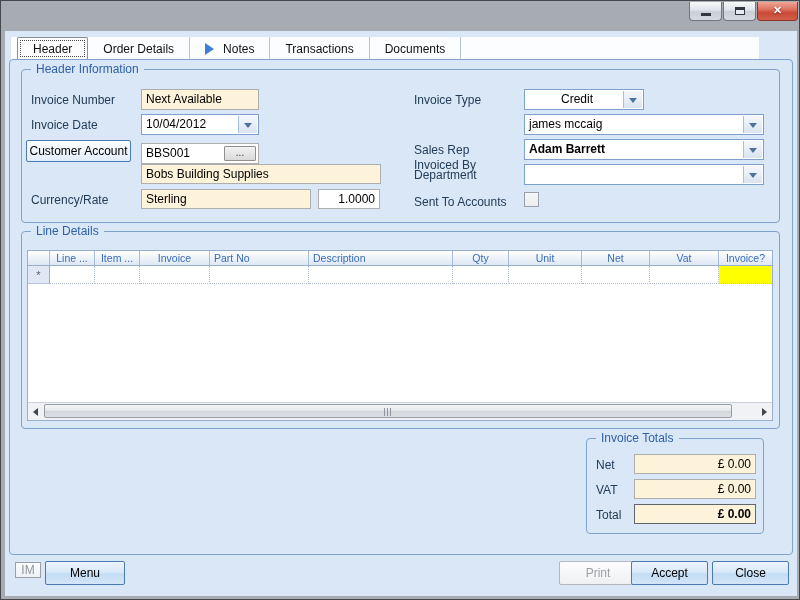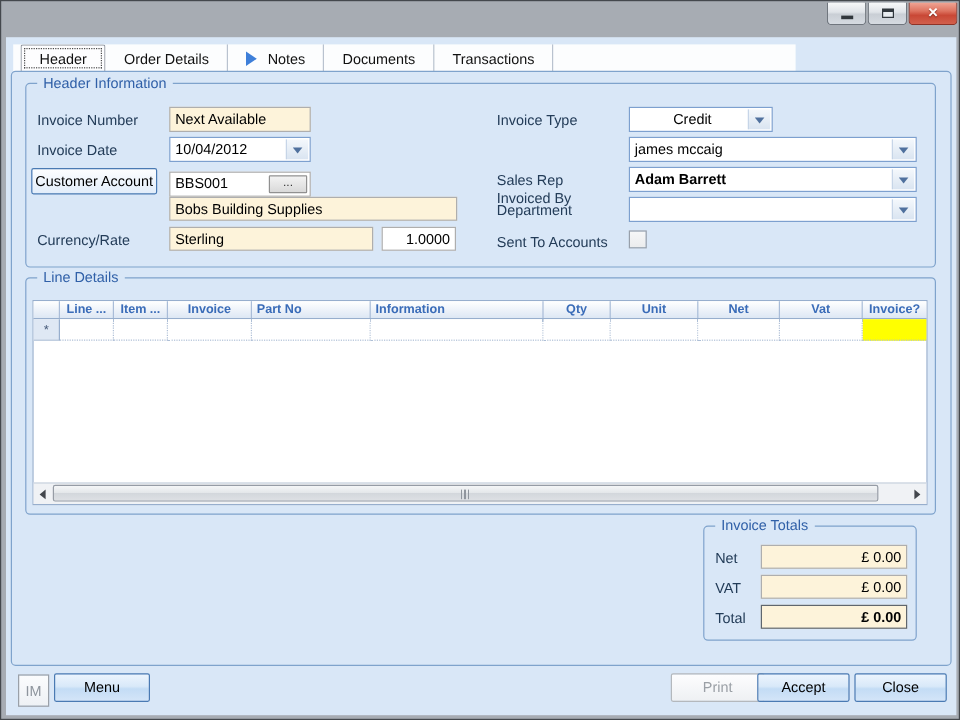--- a/index.html
+++ b/index.html
@@ -20,21 +20,21 @@
           border-radius:0 0 4px 4px;background:linear-gradient(180deg,#f8f9fa 0%,#dfe3e8 45%,#c9ced5 55%,#d6dbe1 100%);}
   .winbtn-min{left:688px;width:33px;}
   .winbtn-max{left:722px;width:33px;}
   .winbtn-close{left:756px;width:41px;background:linear-gradient(180deg,#f0a696 0%,#dd7360 40%,#c94836 60%,#d2604c 100%);border-color:#8e3327;}
   .glyph-min{position:absolute;left:11px;top:11px;width:10px;height:3px;background:#31373d;}
   .glyph-max{position:absolute;left:11px;top:5px;width:10px;height:8px;box-sizing:border-box;border:1px solid #31373d;border-top:3px solid #31373d;background:#e8ecf0;}
   .glyph-close{position:absolute;left:0;top:2px;width:100%;text-align:center;color:#fff;font-size:11px;font-weight:bold;text-shadow:0 1px 1px #7a2318;}
   
   .content{left:4px;top:30px;width:792px;height:565px;background:#d9e7f7;}
   
-  .tabstrip{left:10px;top:36px;width:652px;height:23px;background:#fcfdfe;display:flex;align-items:stretch;}
+  .tabstrip{left:10px;top:36px;width:748px;height:23px;background:#fcfdfe;display:flex;align-items:stretch;}
   .tab{display:flex;align-items:center;padding:0 15px;font-size:12px;color:#111;
        border-right:1px solid #b9c2cf;box-sizing:border-box;cursor:default;}
   .tab.selected{border:1px solid #8a909a;border-bottom:none;border-radius:2px 2px 0 0;background:#fdfdfe;
                 outline:1px dotted #4a4a4a;outline-offset:-4px;margin-left:6px;}
   .play-icon{width:0;height:0;border-left:9px solid #3e7fd9;border-top:6px solid transparent;border-bottom:6px solid transparent;margin-right:9px;}
   
   .panel{left:8px;top:58px;width:782px;height:494px;border:1px solid #7fa3cc;border-radius:4px;}
   .group{border:1px solid #7fa3cc;border-radius:4px;box-sizing:border-box;}
   .group-title{position:absolute;top:-8px;left:9px;background:#d9e7f7;padding:0 5px;font-size:12px;color:#3060a8;white-space:nowrap;}
   .lbl{font-size:12px;color:#233c58;white-space:nowrap;}
@@ -51,21 +51,21 @@
        display:flex;align-items:center;justify-content:center;cursor:default;}
   .btn-disabled{border:1px solid #b4b8bd;color:#9ba0a6;background:linear-gradient(180deg,#fdfdfe,#eef0f3);margin-left:11px;}
   .ellipsis-btn{position:absolute;right:2px;top:2px;width:32px;height:15px;box-sizing:border-box;
                 border:1px solid #909090;background:linear-gradient(180deg,#f3f3f3,#d9d9d9);
                 font-size:10px;color:#333;text-align:center;line-height:11px;border-radius:1px;}
   .checkbox{box-sizing:border-box;width:15px;height:15px;border:1px solid #98a0ab;background:linear-gradient(180deg,#f6f7f8,#ebeced);}
   
   .grid{left:26px;top:249px;width:746px;height:171px;box-sizing:border-box;border:1px solid #97aecd;background:#fff;}
   .grid-header{display:flex;height:14px;background:linear-gradient(180deg,#ffffff,#dde7f4);border-bottom:1px solid #97aecd;}
   .gh{box-sizing:border-box;border-right:1px solid #a9bcd8;font-size:10.5px;color:#3a6cb8;
-      display:flex;align-items:center;justify-content:center;overflow:hidden;white-space:nowrap;font-weight:bold;}
+      display:flex;align-items:center;justify-content:center;overflow:hidden;white-space:nowrap;}
   .gh.left{justify-content:flex-start;padding-left:4px;}
   .grid-newrow{display:flex;height:18px;}
   .gc{box-sizing:border-box;border-right:1px dotted #aebfd6;border-bottom:1px dotted #aebfd6;background:#fff;}
   .gc-sel{background:#dfe8f4;border-right:1px solid #97aecd;border-bottom:1px solid #b7c6da;
           display:flex;align-items:center;justify-content:center;font-size:11px;color:#4c5f7d;}
   .gc-active{background:#ffff00;}
   .c0{width:22px;} .c1{width:45px;} .c2{width:45px;} .c3{width:70px;} .c4{width:99px;} .c5{width:144px;}
   .c6{width:56px;} .c7{width:73px;} .c8{width:68px;} .c9{width:69px;} .c10{width:53px;border-right:none;}
   
   .hscroll{position:absolute;left:0;right:0;bottom:0;height:17px;background:#f0f2f5;border-top:1px solid #c9d2de;}
@@ -75,21 +75,21 @@
   .tri-right{width:0;height:0;border-top:4px solid transparent;border-bottom:4px solid transparent;border-left:5px solid #43474d;}
   .sb-thumb{position:absolute;left:16px;top:1px;width:688px;height:14px;box-sizing:border-box;
             border:1px solid #969ca5;border-radius:2px;
             background:linear-gradient(180deg,#f5f6f7 0%,#e3e6e9 50%,#d3d7dc 51%,#dde0e4 100%);}
   .sb-grip{position:absolute;left:50%;top:3px;margin-left:-4px;width:8px;height:8px;
            background:repeating-linear-gradient(90deg,#8f959d 0,#8f959d 1px,transparent 1px,transparent 3px);}
   
   .tot-field{text-align:right;}
   .tot-total{border:1px solid #5f666e;font-weight:bold;}
   
-  .im-box{left:14px;top:561px;width:26px;height:27px;box-sizing:border-box;border:1px solid #9aa0a8;
+  .im-box{left:14px;top:561px;width:26px;height:16px;box-sizing:border-box;border:1px solid #9aa0a8;
           background:linear-gradient(180deg,#fbfcfd,#eef1f5);color:#8e959d;font-size:12px;
           display:flex;align-items:center;justify-content:center;}
 </style>
 </head>
 <body>
 
 <div id="window">
 
   <div class="abs winbtn winbtn-min">
       <span class="glyph-min"></span>
@@ -108,24 +108,24 @@
         <span>Header</span>
       </div>
     <div class="tab">
         <span>Order Details</span>
       </div>
     <div class="tab">
         <span class="play-icon"></span>
         <span>Notes</span>
       </div>
     <div class="tab">
+        <span>Transactions</span>
+      </div>
+    <div class="tab">
         <span>Documents</span>
-      </div>
-    <div class="tab">
-        <span>Transactions</span>
       </div>
   </div>
 
   <div class="abs panel"></div>
 
   <div class="abs group" style="left:20px;top:68px;width:759px;height:154px;">
     <span class="group-title">Header Information</span>
   </div>
 
   <span class="abs lbl" style="left:30px;top:92px;">Invoice Number</span>
@@ -192,21 +192,21 @@
     <span class="group-title">Line Details</span>
   </div>
 
   <div class="abs grid">
     <div class="grid-header">
       <div class="gh c0"></div>
       <div class="gh c1">Line ...</div>
       <div class="gh c2">Item ...</div>
       <div class="gh c3">Invoice</div>
       <div class="gh c4 left">Part No</div>
-      <div class="gh c5 left">Information</div>
+      <div class="gh c5 left">Description</div>
       <div class="gh c6">Qty</div>
       <div class="gh c7">Unit</div>
       <div class="gh c8">Net</div>
       <div class="gh c9">Vat</div>
       <div class="gh c10">Invoice?</div>
     </div>
     <div class="grid-newrow">
       <div class="gc gc-sel c0">*</div>
       <div class="gc c1"></div>
       <div class="gc c2"></div>

